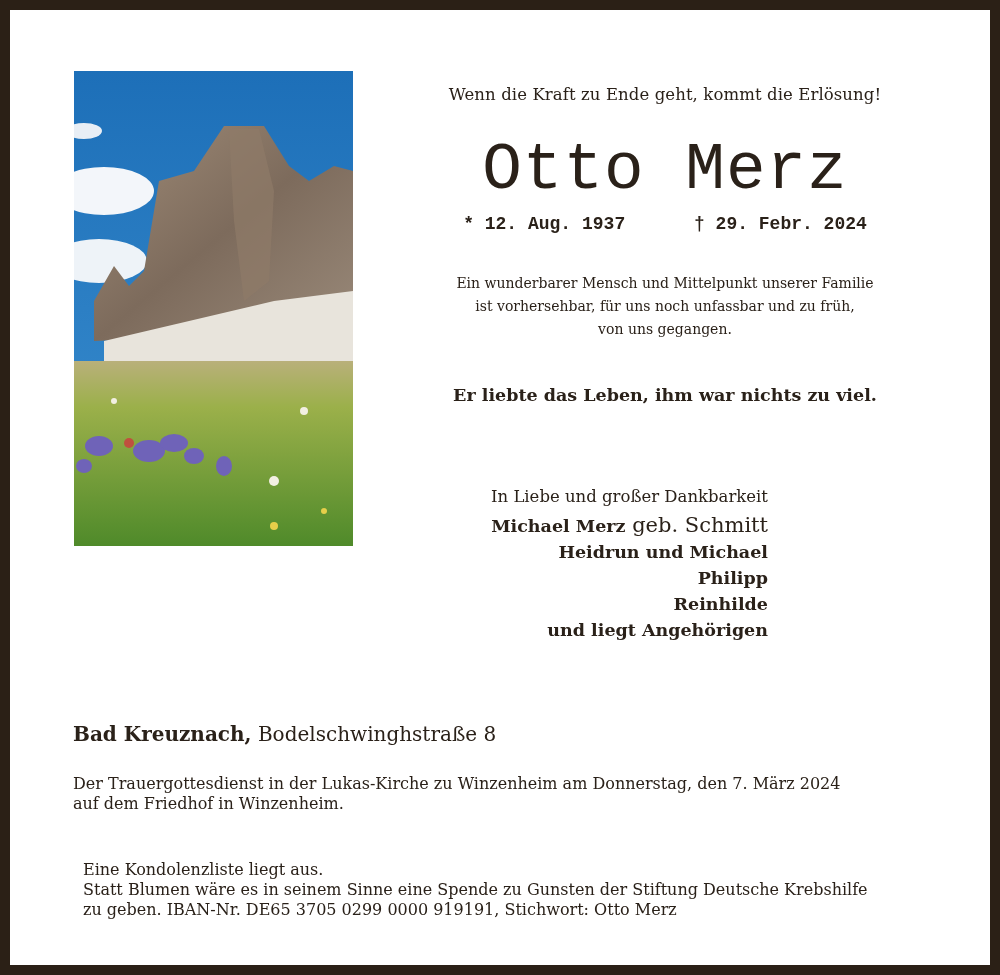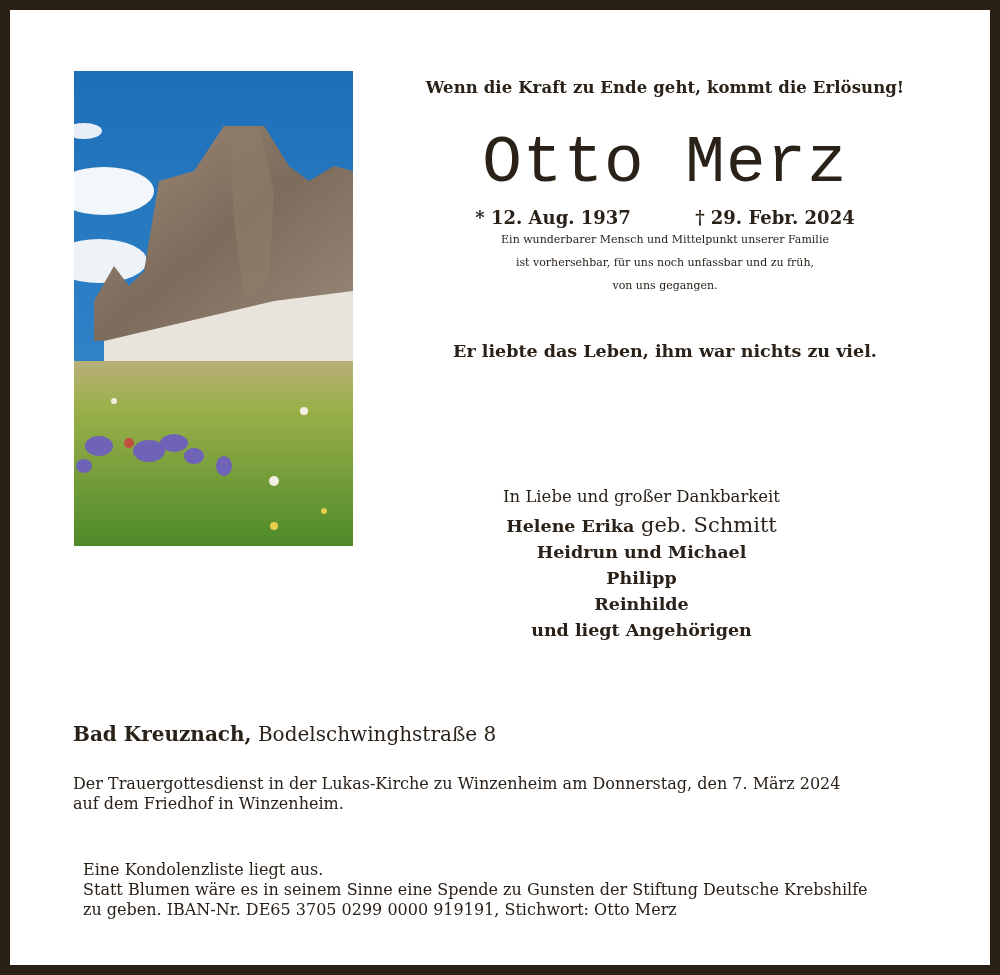--- a/index.html
+++ b/index.html
@@ -24,57 +24,59 @@
     }
     .photo svg { display: block; width: 100%; height: 100%; }
 
     .right {
       position: absolute;
       left: 370px; top: 55px;
       width: 570px;
       text-align: center;
     }
     .motto {
-      font-weight: bold;
+      font-weight: normal;
       font-size: 16.5px;
-      margin-top: 13px;
+      margin-top: 20px;
       letter-spacing: 0.1px;
     }
     .name {
       font-family: Liberation Mono, monospace;
       font-size: 66px;
       font-weight: normal;
       margin-top: 32px;
       line-height: 70px;
       letter-spacing: 1px;
     }
     .dates {
       margin-top: 8px;
       font-weight: bold;
       font-size: 18px;
+      font-family: Liberation Mono, monospace;
     }
     .dates span { display: inline-block; }
     .dates .birth { margin-right: 58px; }
     .tribute {
-      font-size: 11px;
+      margin-top: 38px;
+      font-size: 14px;
       line-height: 23px;
     }
     .quote {
       margin-top: 44px;
       font-weight: bold;
       font-size: 17.5px;
       text-align: center;
     }
 
     .family {
       position: absolute;
-      left: 493px; top: 474px;
+      left: 481px; top: 474px;
       font-size: 16.5px;
       line-height: 26px;
-      text-align: center;
+      text-align: right;
     }
     .family .intro { margin-bottom: 2px; }
     .family .member { font-weight: bold; font-size: 17.5px; }
     .family .member .maiden { font-weight: normal; font-size: 21px; }
 
     .address {
       position: absolute;
       left: 63px; top: 712px;
       font-size: 20px;
     }
@@ -159,21 +161,21 @@
       <div>Ein wunderbarer Mensch und Mittelpunkt unserer Familie</div>
       <div>ist vorhersehbar, für uns noch unfassbar und zu früh,</div>
       <div>von uns gegangen.</div>
     </div>
     <div class="quote">Er liebte das Leben, ihm war nichts zu viel.</div>
   </div>
 
   <div class="family">
     <div class="intro">In Liebe und großer Dankbarkeit</div>
     <div class="member">
-      <span>Helene Erika</span><span class="maiden"> geb. Schmitt</span>
+      <span>Michael Merz</span><span class="maiden"> geb. Schmitt</span>
     </div>
     <div class="member">Heidrun und Michael</div>
     <div class="member">Philipp</div>
     <div class="member">Reinhilde</div>
     <div class="member">und liegt Angehörigen</div>
   </div>
 
   <div class="address">
     <b>Bad Kreuznach,</b><span> Bodelschwinghstraße 8</span>
   </div>

